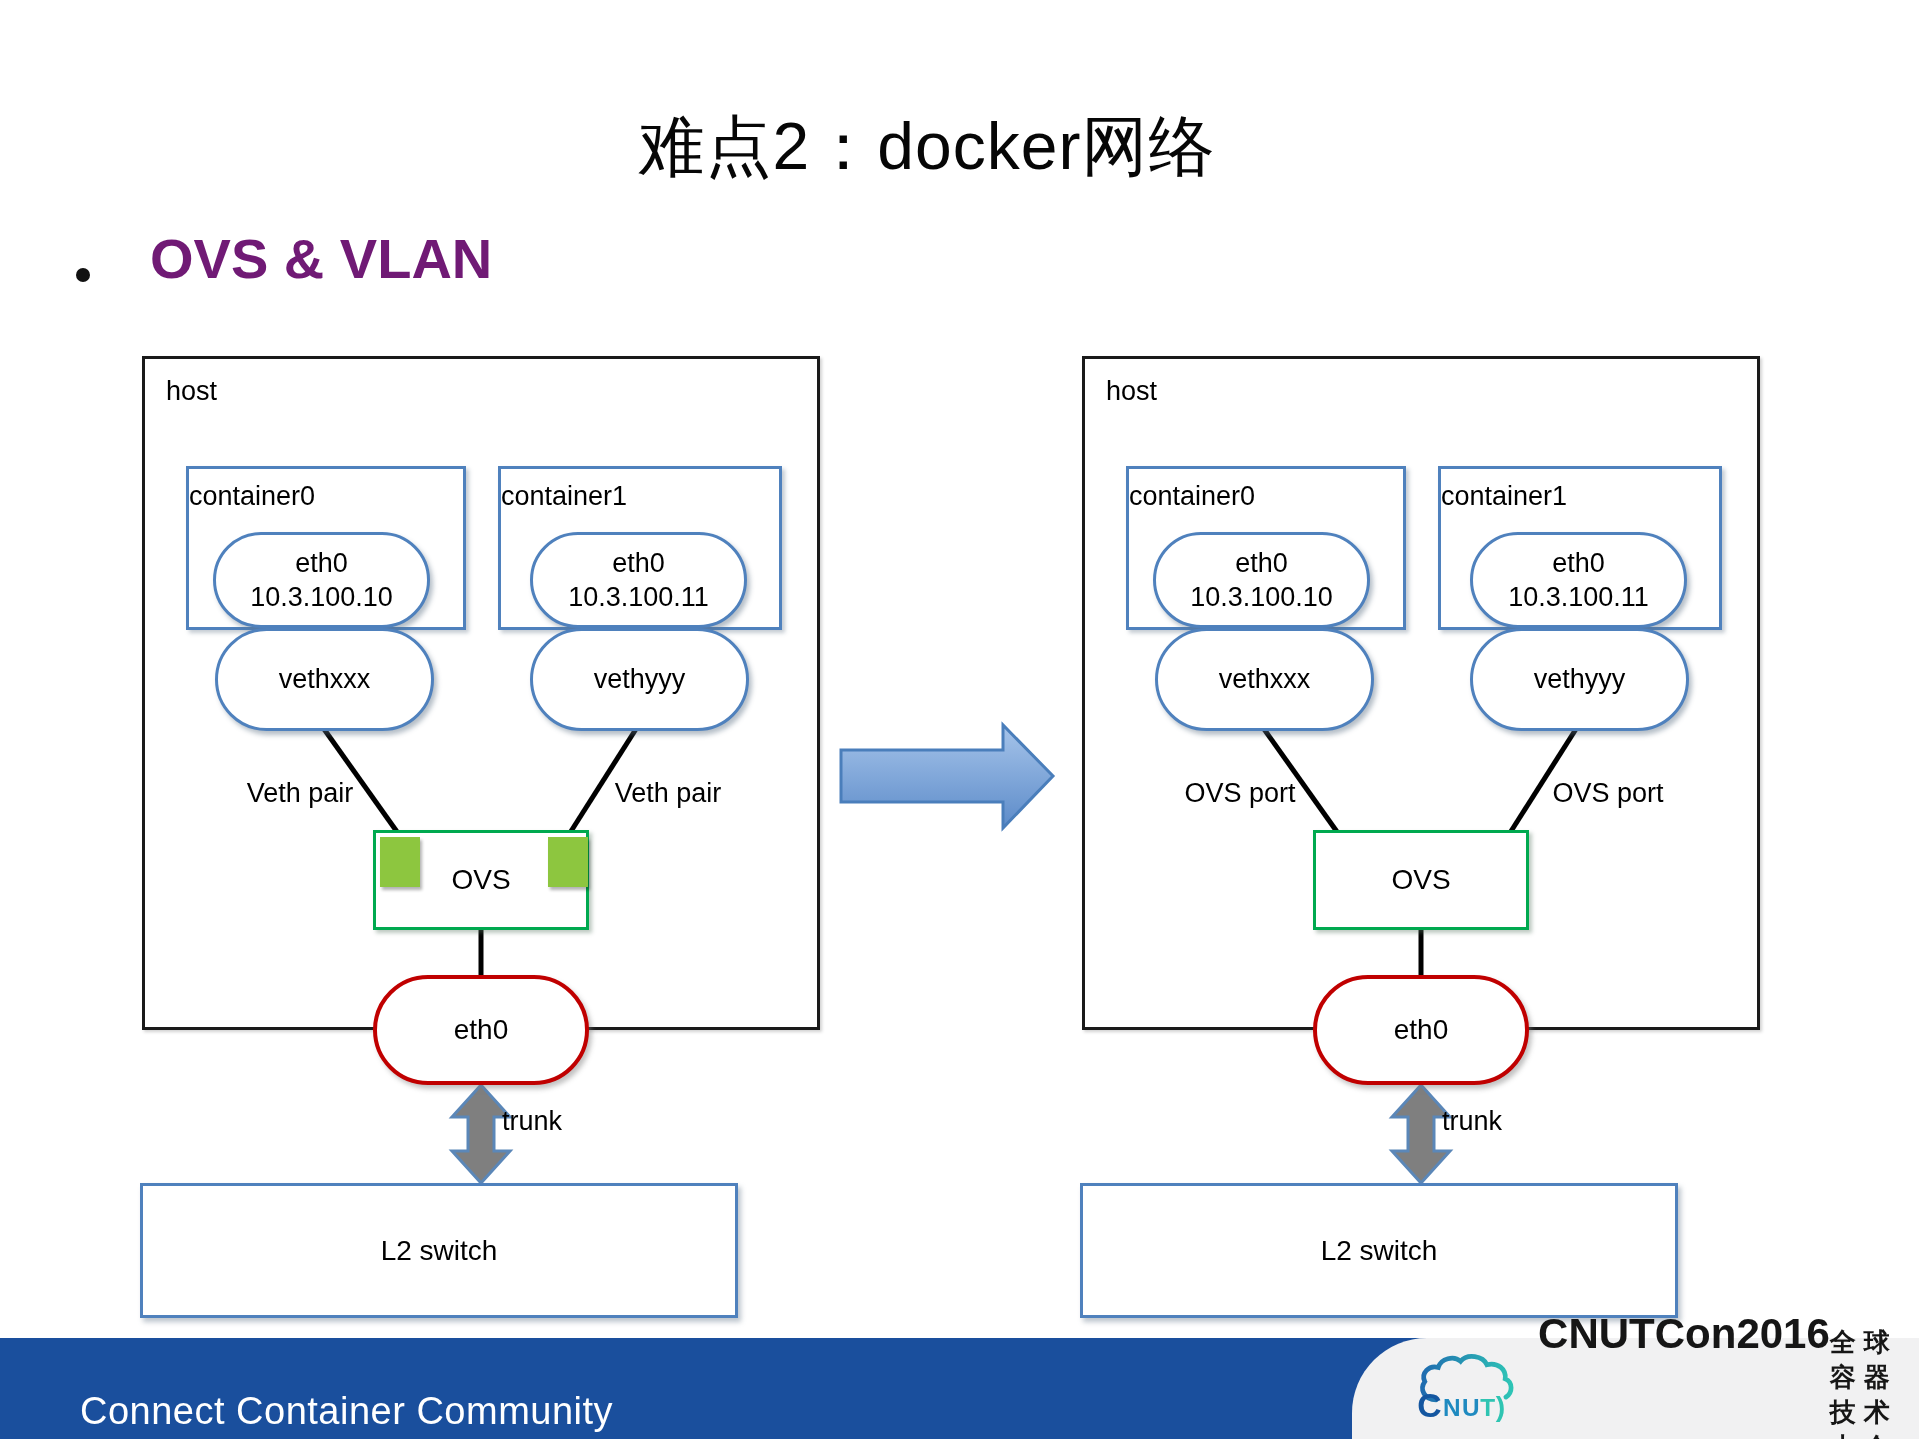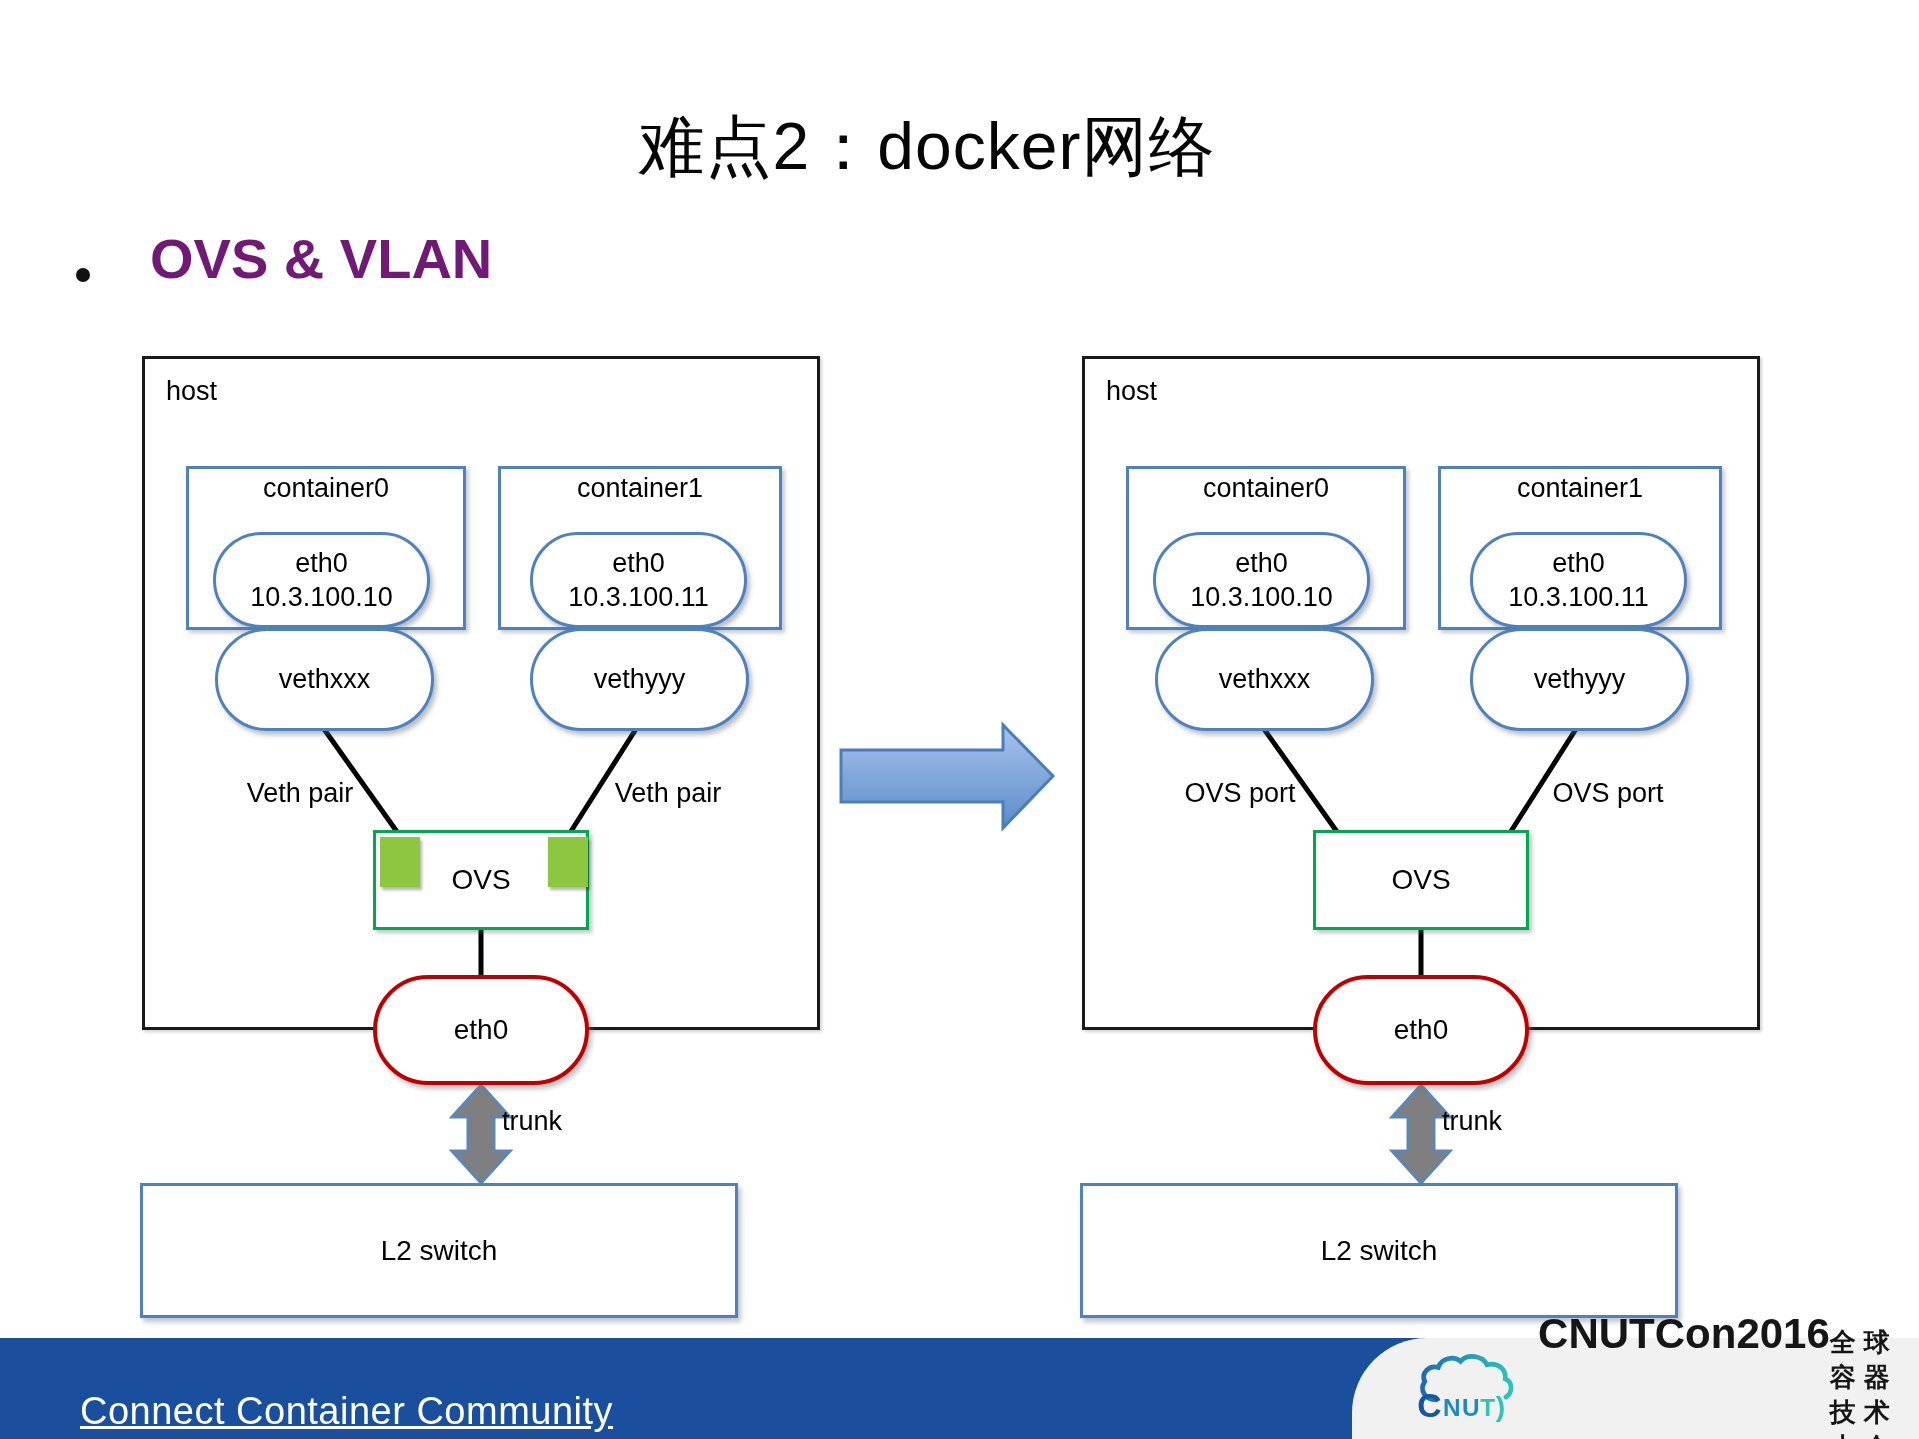--- a/index.html
+++ b/index.html
@@ -22,21 +22,21 @@
   .diagram{position:absolute;top:356px;width:700px;height:965px;}
   .diagram.left{left:140px;}
   .diagram.right{left:1080px;}
   .host-box{position:absolute;left:2px;top:0;width:678px;height:674px;
             border:3px solid #1a1a1a;background:transparent;box-shadow:2px 2px 3px rgba(0,0,0,.18);}
   .host-label{position:absolute;left:26px;top:20px;font-size:27px;}
   .cbox{position:absolute;top:110px;height:164px;border:3px solid var(--accent-blue);
         background:transparent;box-shadow:3px 3px 4px rgba(90,110,130,.35);}
   .cbox.c0{left:46px;width:280px;}
   .cbox.c1{left:358px;width:284px;}
-  .cbox .clabel{display:block;text-align:center;padding-top:4px;font-size:27px;}
+  .cbox .clabel{display:block;text-align:left;padding-top:12px;font-size:27px;}
   .pill{position:absolute;background:#fff;border:3px solid var(--accent-blue);
         text-align:center;box-shadow:3px 4px 5px rgba(90,110,130,.45);}
   .pill .l1{display:block;font-size:27px;line-height:34px;}
   .eth-pill{width:217px;height:96px;border-radius:48px;padding-top:11px;}
   .eth-pill.p0{left:73px;top:176px;}
   .eth-pill.p1{left:390px;top:176px;}
   .veth-pill{width:219px;height:103px;border-radius:52px;line-height:97px;font-size:27px;}
   .veth-pill.p0{left:75px;top:272px;}
   .veth-pill.p1{left:390px;top:272px;}
   .link-label{position:absolute;top:422px;width:200px;text-align:center;font-size:27px;}
@@ -51,21 +51,21 @@
   .port-square.psR{left:172px;}
   .hosteth-pill{position:absolute;left:233px;top:619px;width:216px;height:110px;background:#fff;
                 border:4px solid var(--red);border-radius:55px;text-align:center;line-height:102px;
                 font-size:28px;box-shadow:3px 4px 5px rgba(120,120,120,.45);}
   .trunk-label{position:absolute;left:362px;top:750px;font-size:27px;}
   .l2-box{position:absolute;left:0;top:827px;width:598px;height:135px;background:#fff;
           border:3px solid var(--accent-blue);box-shadow:3px 4px 5px rgba(90,110,130,.4);
           text-align:center;line-height:129px;font-size:28px;}
 
   .footer-bar{position:absolute;left:0;top:1338px;width:1919px;height:101px;background:var(--footer-blue);}
-  .footer-text{position:absolute;left:80px;top:1390px;font-size:38px;color:#ffffff;letter-spacing:.5px;text-decoration:underline;}
+  .footer-text{position:absolute;left:80px;top:1390px;font-size:38px;color:#ffffff;letter-spacing:.5px;}
   .logo-panel{position:absolute;left:1352px;top:1338px;width:567px;height:101px;background:var(--panel-bg);
               border-top-left-radius:75px;display:flex;align-items:center;padding-left:64px;gap:14px;}
   .logo-textcol{display:flex;flex-direction:row;justify-content:center;}
   .logo-title{font-size:42px;font-weight:bold;color:#161616;line-height:44px;letter-spacing:0px;}
   .logo-subtitle{font-size:26px;font-weight:bold;color:#161616;letter-spacing:8px;margin-top:13px;}
 
   svg.overlay{position:absolute;left:0;top:0;pointer-events:none;}
 </style>
 </head>
 <body>

